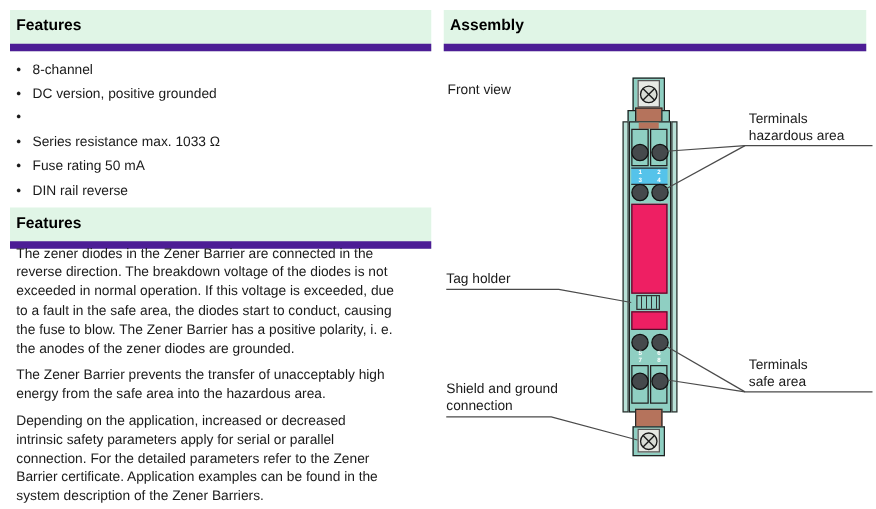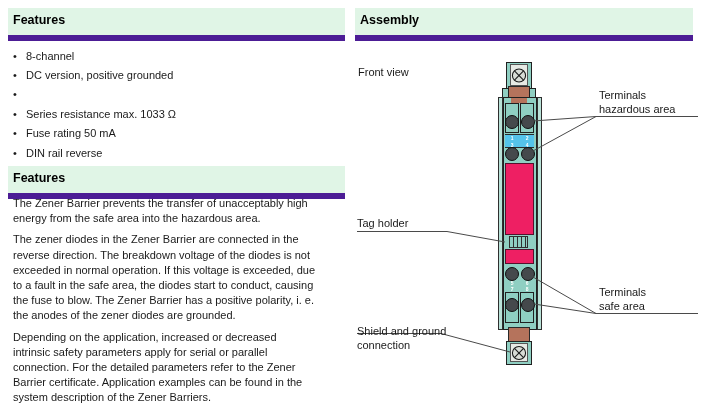--- a/index.html
+++ b/index.html
@@ -21,21 +21,21 @@
   .feature-list .marker{width:13px;flex:0 0 13px;font-size:11px;}
 
   .paragraphs{position:absolute;left:13px;top:196px;width:340px;}
   .paragraphs p{margin:0 0 6px 0;font-size:11px;line-height:15.2px;white-space:pre-line;}
 
   .diagram-label{position:absolute;font-size:11px;line-height:13.5px;white-space:pre-line;color:#1a1a1a;}
   #front-view-label{left:358px;top:66px;font-weight:normal;}
   #label-terminals-hazardous{left:599px;top:89px;}
   #label-tag-holder{left:357px;top:217px;}
   #label-terminals-safe{left:599px;top:286px;}
-  #label-shield-ground{left:357px;top:305px;margin-top:20px;}
+  #label-shield-ground{left:357px;top:305px;}
 
   
   .abs{position:absolute;box-sizing:border-box;}
   .teal{background:#8fcfc2;border:1px solid #202020;}
   .rail{background:#b9e2d8;border:1px solid #2f2f2f;}
   .copper{background:#b5735c;border:1px solid #2a2a2a;}
   .red{background:#ee1f63;border:1px solid #53112c;}
   .screw-panel{background:#e7e9e4;border:1px solid #555;display:flex;align-items:center;justify-content:center;}
   .tbox{border:1px solid #202020;background:transparent;}
   .term{width:14px;height:14px;border-radius:50%;background:#45494c;border:1.5px solid #101010;}
@@ -78,28 +78,28 @@
       </li>
     <li>
         <span class="marker">•</span>
         <span>DIN rail reverse</span>
       </li>
   </ul>
 
   <div id="function-header" class="section-header">Features</div>
 
   <div class="paragraphs">
-    <p>The Zener Barrier prevents the transfer of unacceptably high
-energy from the safe area into the hazardous area.</p>
     <p>The zener diodes in the Zener Barrier are connected in the
 reverse direction. The breakdown voltage of the diodes is not
 exceeded in normal operation. If this voltage is exceeded, due
 to a fault in the safe area, the diodes start to conduct, causing
 the fuse to blow. The Zener Barrier has a positive polarity, i. e.
 the anodes of the zener diodes are grounded.</p>
+    <p>The Zener Barrier prevents the transfer of unacceptably high
+energy from the safe area into the hazardous area.</p>
     <p>Depending on the application, increased or decreased
 intrinsic safety parameters apply for serial or parallel
 connection. For the detailed parameters refer to the Zener
 Barrier certificate. Application examples can be found in the
 system description of the Zener Barriers.</p>
   </div>
 
   <div id="assembly-header" class="section-header">Assembly</div>
 
   <div id="front-view-label" class="diagram-label">Front view</div>

